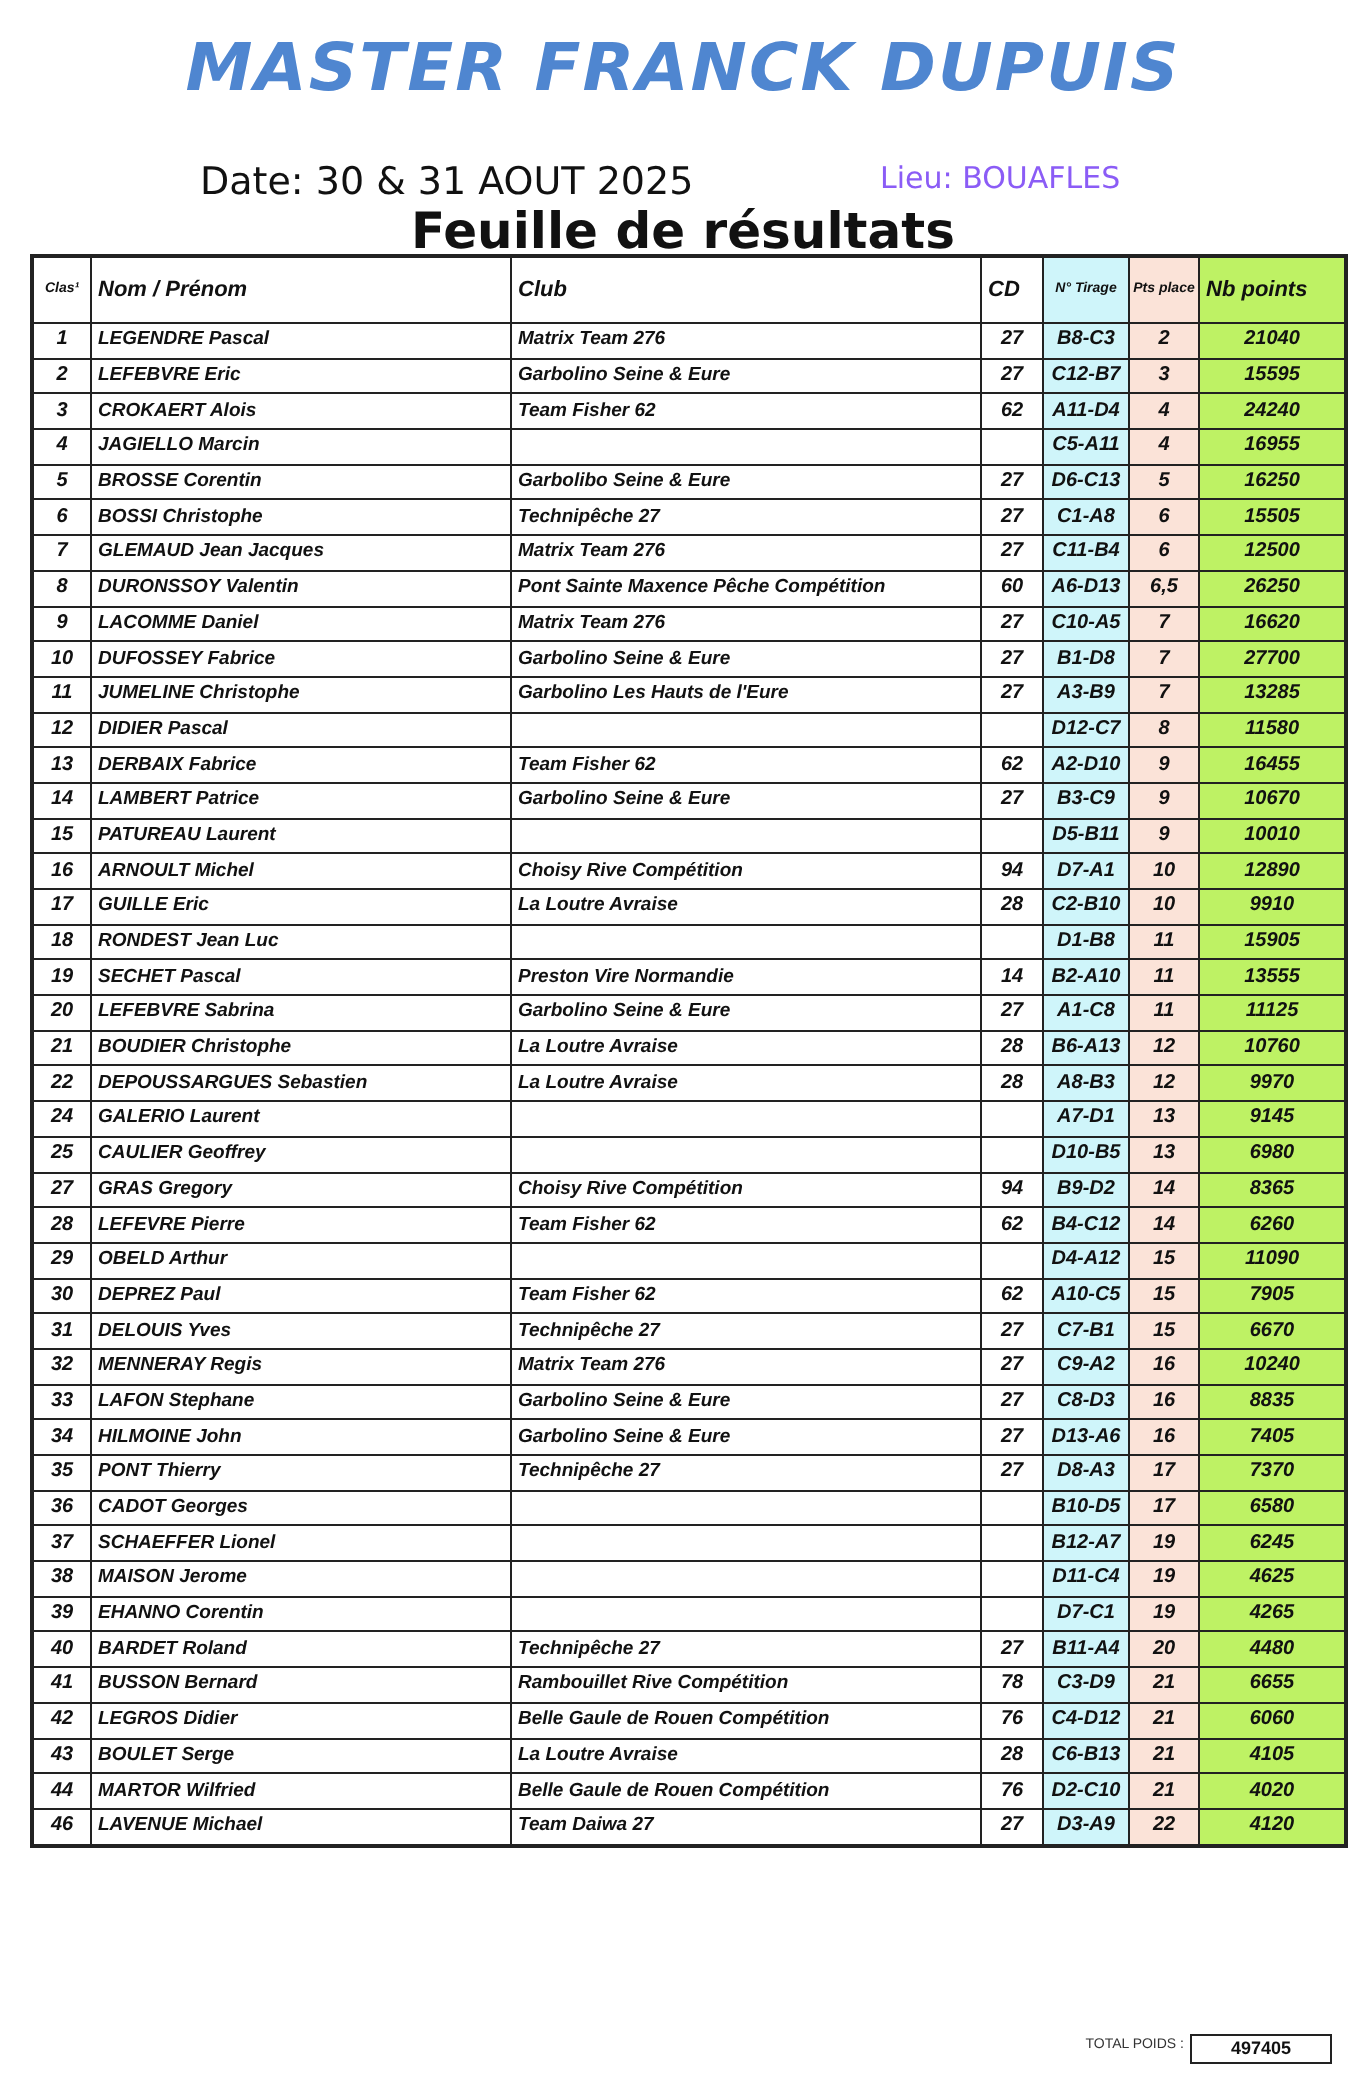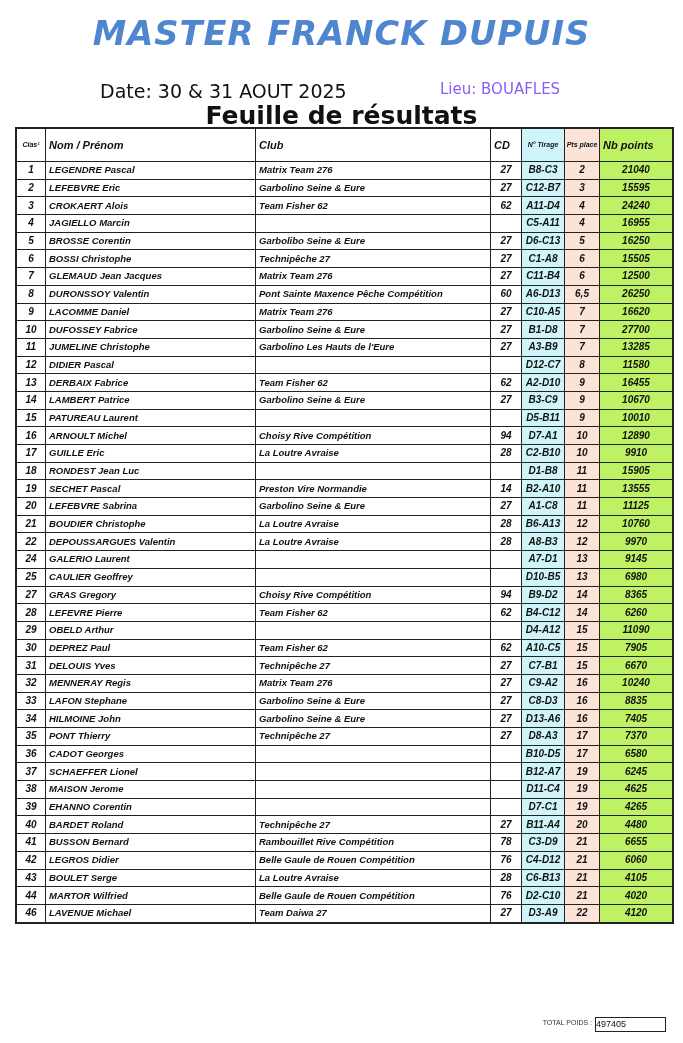--- a/index.html
+++ b/index.html
@@ -29,21 +29,21 @@
   .c-cd { width: 24px; text-align: center; border-radius: 11px; }
   .c-tir { width: 36px; text-align: center; background: #cff5fa; }
   .c-pts { width: 28px; text-align: center; background: #fbe3d8; }
   .c-nb { width: 66px; text-align: center; background: #bef264; }
   th.c-clas { text-align: center; }
   th.c-cd { text-align: center; font-size: 11px; }
   th.c-nb { text-align: center; font-size: 10px; }
   th.c-pts { line-height: 9px; }
   table.results td.c-nom, table.results td.c-club { font-size: 9.5px; }
   .total-label { position: absolute; left: 510px; top: 1019px; width: 82px; text-align: right; font-size: 7px; color: #333; font-family: "Liberation Sans", sans-serif; }
-  .total-value { position: absolute; left: 595px; top: 1017px; width: 69px; height: 13px; border: 1.5px solid #222; text-align: left; font-size: 9px; font-weight: normal; line-height: 13px; font-family: "Liberation Sans", sans-serif; }
+  .total-value { position: absolute; left: 595px; top: 1017px; width: 69px; height: 13px; border: 1.5px solid #222; text-align: center; font-size: 9px; font-weight: bold; line-height: 13px; font-family: "Liberation Sans", sans-serif; }
 </style>
 </head>
 <body>
 
 <div class="title">MASTER FRANCK DUPUIS</div>
 <div class="date">Date: 30 &amp; 31 AOUT 2025</div>
 <div class="lieu">Lieu: BOUAFLES</div>
 <div class="subtitle">Feuille de résultats</div>
 
 <table class="results">
@@ -243,21 +243,21 @@
         <td class="c-clas">21</td>
         <td class="c-nom">BOUDIER Christophe</td>
         <td class="c-club">La Loutre Avraise</td>
         <td class="c-cd">28</td>
         <td class="c-tir">B6-A13</td>
         <td class="c-pts">12</td>
         <td class="c-nb">10760</td>
       </tr>
       <tr>
         <td class="c-clas">22</td>
-        <td class="c-nom">DEPOUSSARGUES Valentin</td>
+        <td class="c-nom">DEPOUSSARGUES Sebastien</td>
         <td class="c-club">La Loutre Avraise</td>
         <td class="c-cd">28</td>
         <td class="c-tir">A8-B3</td>
         <td class="c-pts">12</td>
         <td class="c-nb">9970</td>
       </tr>
       <tr>
         <td class="c-clas">24</td>
         <td class="c-nom">GALERIO Laurent</td>
         <td class="c-club"></td>

